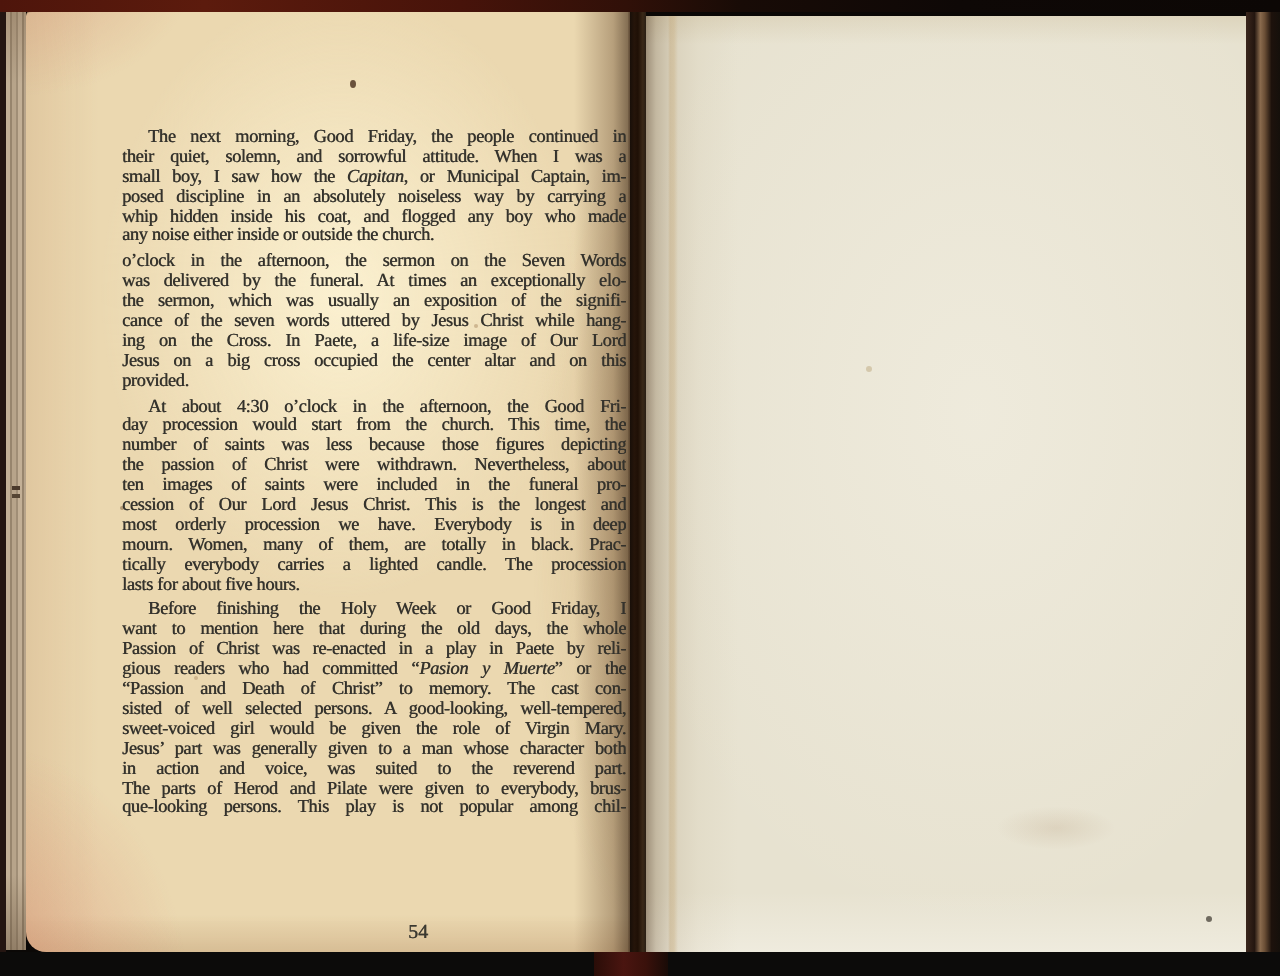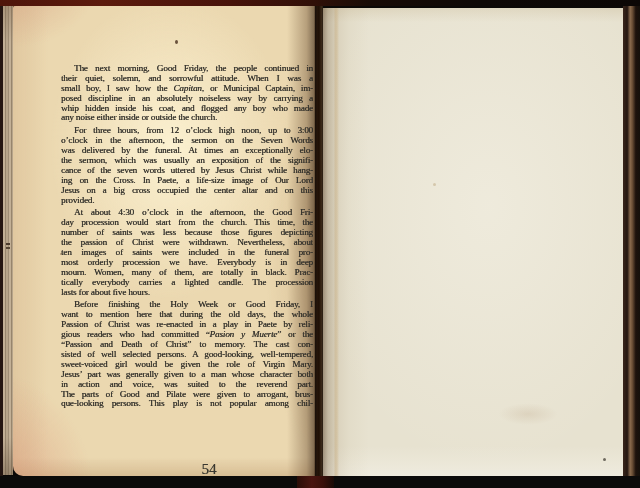--- a/index.html
+++ b/index.html
@@ -70,21 +70,21 @@
   
   .text-column{left:48px;top:58px;width:252px;
     color:#34322c;font-size:9.2px;line-height:9.9px;letter-spacing:-0.18px;
     text-shadow:0.25px 0 0 rgba(44,42,38,.85);}
   .para{margin:0 0 3px 0;}
   .line{text-align:justify;text-align-last:justify;height:9.9px;overflow:hidden;}
   .line.endline{text-align-last:left;}
   .line.first{text-indent:13px;}
   .it{font-style:italic;}
   .page-number{left:183px;top:455px;width:26px;text-align:center;
-    color:#3a3830;font-size:15px;text-shadow:0.25px 0 0 rgba(44,42,38,.8);}
+    color:#3a3830;font-size:10px;text-shadow:0.25px 0 0 rgba(44,42,38,.8);}
 </style>
 </head>
 <body>
 
 <div class="abs left-cover"></div>
 <div class="abs left-page-edges"></div>
 <div class="abs edge-mark"></div>
 
 <div class="abs left-page">
   <div class="abs left-gutter-shade"></div>
@@ -95,51 +95,51 @@
   <div class="abs text-column">
       <div class="para">
         <div class="line first"><span>The next morning, Good Friday, the people continued in</span></div>
         <div class="line"><span>their quiet, solemn, and sorrowful attitude. When I was a</span></div>
         <div class="line"><span>small boy, I saw how the </span><span class="it">Capitan</span><span>, or Municipal Captain, im-</span></div>
         <div class="line"><span>posed discipline in an absolutely noiseless way by carrying a</span></div>
         <div class="line"><span>whip hidden inside his coat, and flogged any boy who made</span></div>
         <div class="line endline"><span>any noise either inside or outside the church.</span></div>
       </div>
       <div class="para">
-        <div class="line first"><span>For three hours, from 12 o’clock high noon, up to 3:00</span></div>
         <div class="line"><span>o’clock in the afternoon, the sermon on the Seven Words</span></div>
         <div class="line"><span>was delivered by the funeral. At times an exceptionally elo-</span></div>
         <div class="line"><span>the sermon, which was usually an exposition of the signifi-</span></div>
         <div class="line"><span>cance of the seven words uttered by Jesus Christ while hang-</span></div>
         <div class="line"><span>ing on the Cross. In Paete, a life-size image of Our Lord</span></div>
         <div class="line"><span>Jesus on a big cross occupied the center altar and on this</span></div>
         <div class="line endline"><span>provided.</span></div>
       </div>
       <div class="para">
         <div class="line first"><span>At about 4:30 o’clock in the afternoon, the Good Fri-</span></div>
         <div class="line"><span>day procession would start from the church. This time, the</span></div>
         <div class="line"><span>number of saints was less because those figures depicting</span></div>
         <div class="line"><span>the passion of Christ were withdrawn. Nevertheless, about</span></div>
         <div class="line"><span>ten images of saints were included in the funeral pro-</span></div>
+        <div class="line"><span>cession of Our Lord Jesus Christ. This is the longest and</span></div>
         <div class="line"><span>most orderly procession we have. Everybody is in deep</span></div>
         <div class="line"><span>mourn. Women, many of them, are totally in black. Prac-</span></div>
         <div class="line"><span>tically everybody carries a lighted candle. The procession</span></div>
         <div class="line endline"><span>lasts for about five hours.</span></div>
       </div>
       <div class="para">
         <div class="line first"><span>Before finishing the Holy Week or Good Friday, I</span></div>
         <div class="line"><span>want to mention here that during the old days, the whole</span></div>
         <div class="line"><span>Passion of Christ was re-enacted in a play in Paete by reli-</span></div>
         <div class="line"><span>gious readers who had committed “</span><span class="it">Pasion y Muerte</span><span>” or the</span></div>
         <div class="line"><span>“Passion and Death of Christ” to memory. The cast con-</span></div>
         <div class="line"><span>sisted of well selected persons. A good-looking, well-tempered,</span></div>
         <div class="line"><span>sweet-voiced girl would be given the role of Virgin Mary.</span></div>
         <div class="line"><span>Jesus’ part was generally given to a man whose character both</span></div>
         <div class="line"><span>in action and voice, was suited to the reverend part.</span></div>
-        <div class="line"><span>The parts of Good and Pilate were given to arrogant, brus-</span></div>
+        <div class="line"><span>The parts of Herod and Pilate were given to everybody, brus-</span></div>
         <div class="line"><span>que-looking persons. This play is not popular among chil-</span></div>
       </div>
     </div>
   <div class="abs page-number">54</div>
 </div>
 
 <div class="abs spine"></div>
 
 <div class="abs right-page">
   <div class="abs smudge"></div>

